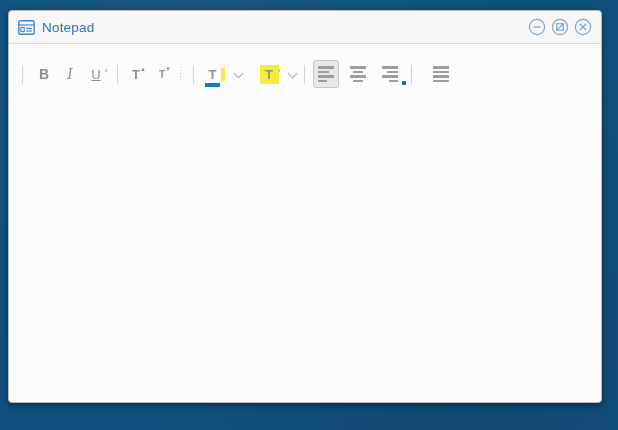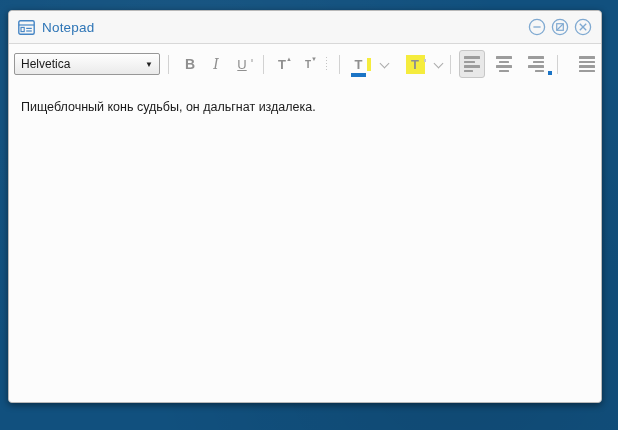--- a/index.html
+++ b/index.html
@@ -10,21 +10,21 @@
       radial-gradient(circle at 30% 20%, rgba(255,255,255,0.04), transparent 60%),
       radial-gradient(circle at 75% 80%, rgba(0,0,0,0.10), transparent 55%),
       #11507e;
     position:relative;
   }
 
   .window {
     position:absolute; left:8px; top:10px; width:594px; height:393px;
     background:#fbfbfb; border:1px solid #b9b9b9; border-radius:4px;
     box-shadow:0 2px 7px rgba(0,0,0,0.45);
-    display:flex; flex-direction:column;
+    display:flex; flex-direction:column;gap:10px;
   }
 
   
   .titlebar {
     height:33px; flex:0 0 33px;
     display:flex; align-items:center;
     padding:0 9px;
     background:#f7f7f7;
     border-bottom:1px solid #d8d8d8;
     border-radius:4px 4px 0 0;
@@ -141,24 +141,20 @@
       <svg class="win-btn" viewBox="0 0 18 18">
         <circle cx="9" cy="9" r="7.6" fill="none" stroke="#7fa9d1" stroke-width="1.3"></circle>
         <line x1="5.8" y1="5.8" x2="12.2" y2="12.2" stroke="#7fa9d1" stroke-width="1.3"></line>
         <line x1="12.2" y1="5.8" x2="5.8" y2="12.2" stroke="#7fa9d1" stroke-width="1.3"></line>
       </svg>
     </span>
   </div>
 
   <div class="toolbar">
 
-    <div class="font-combo">
-      <span>Helvetica</span>
-      <span class="combo-arrow">▼</span>
-    </div>
 
     <span class="sep"></span>
 
     <div class="tbtn">
       <span class="glyph-b">B</span>
     </div>
     <div class="tbtn">
       <span class="glyph-i">I</span>
     </div>
     <div class="tbtn">
@@ -236,16 +232,15 @@
       <span class="align-icon al-j">
           <i></i>
           <i></i>
           <i></i>
           <i></i>
         </span>
     </div>
   </div>
 
   <div class="editor">
-    <div class="line">Пищеблочный конь судьбы, он дальгнат издалека.</div>
   </div>
 
 </div>
 
 </body></html>

